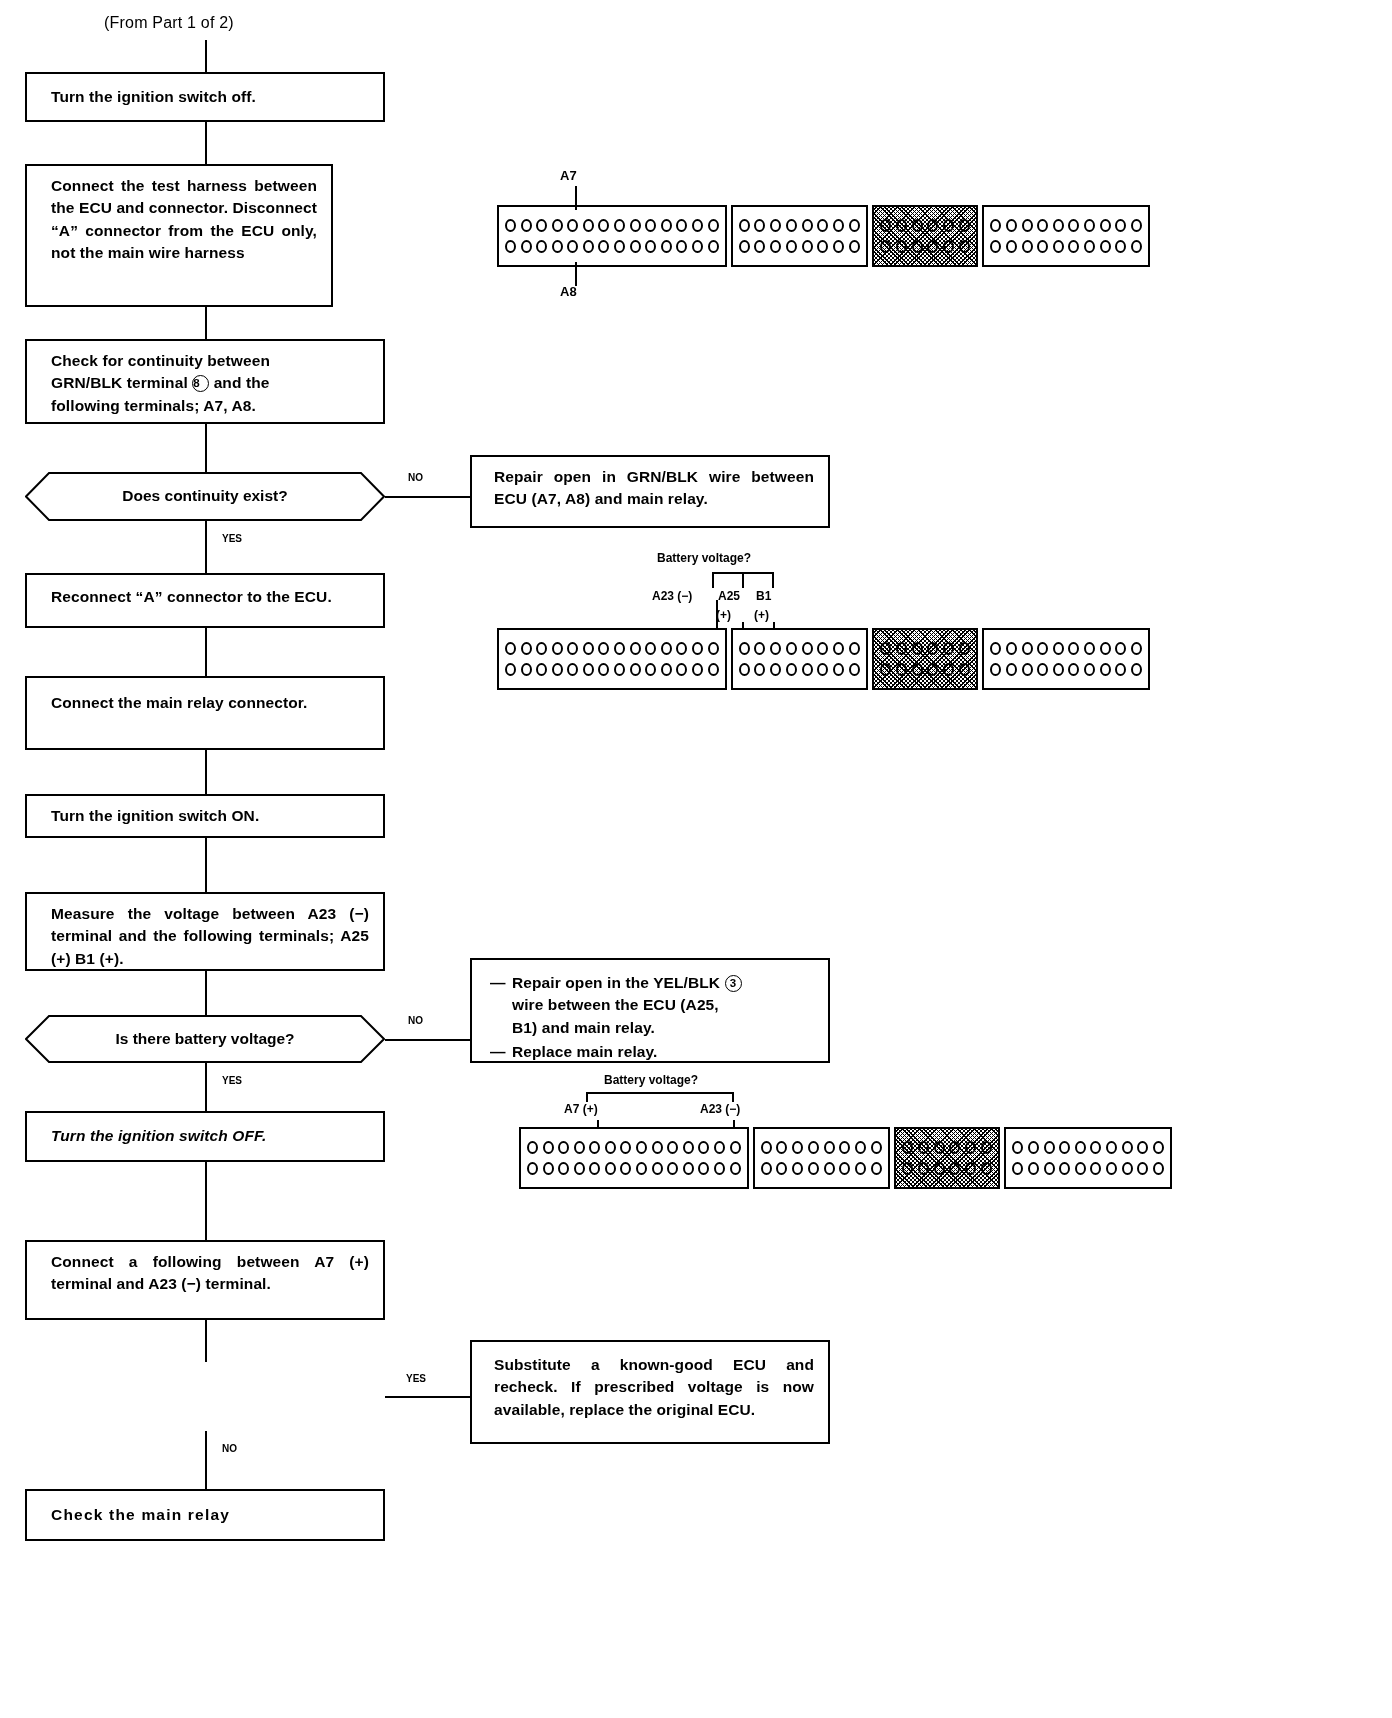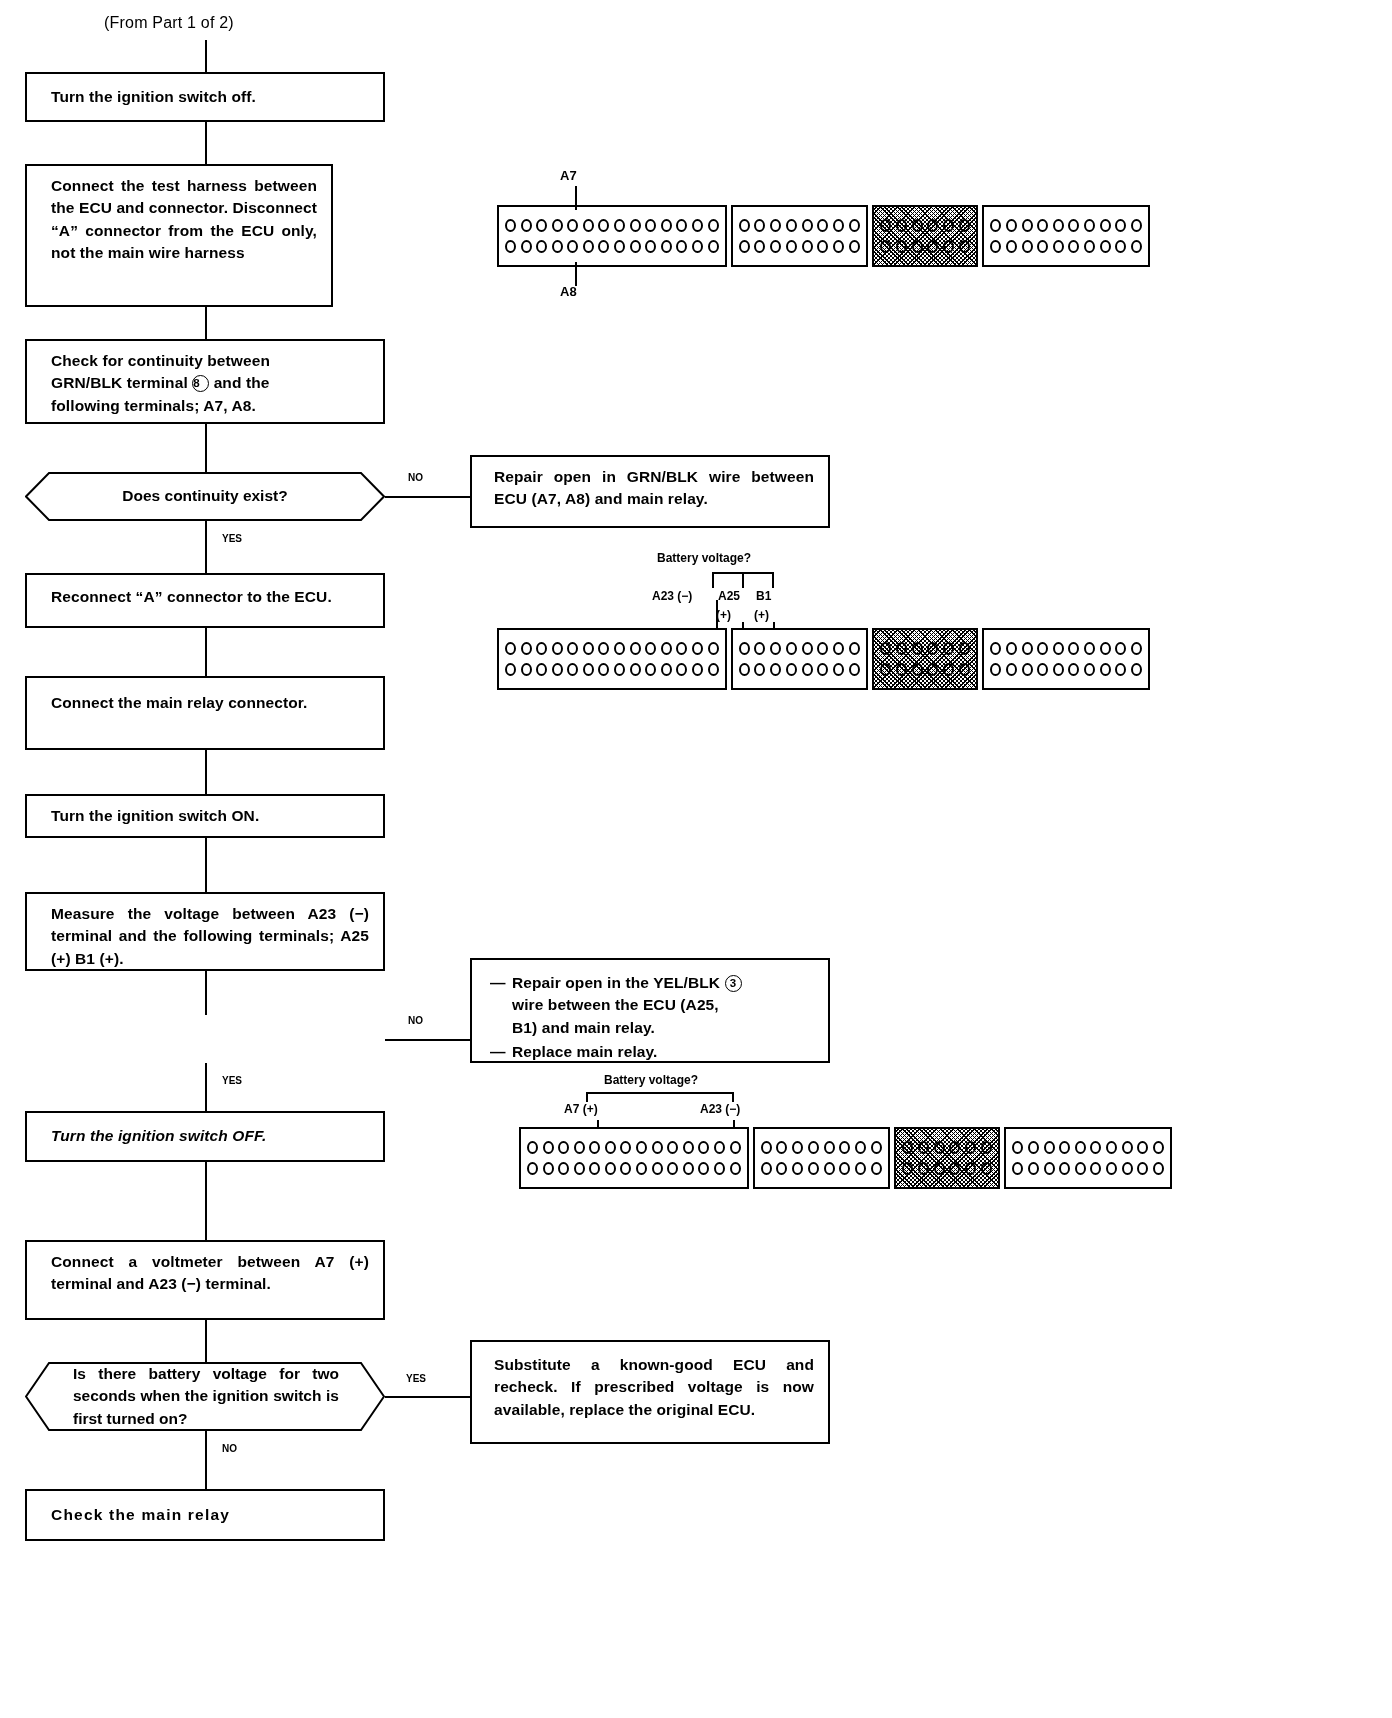--- a/index.html
+++ b/index.html
@@ -149,49 +149,49 @@
   </div>
 
   <div class="pbox" style="left:25px;top:794px;width:360px;height:44px;display:flex;align-items:center;">
     <span>Turn the ignition switch ON.</span>
   </div>
 
   <div class="pbox just" style="left:25px;top:892px;width:360px;height:79px;">
     <span>Measure the voltage between A23 (−) terminal and the following terminals; A25 (+) B1 (+).</span>
   </div>
 
+  <div class="dec" style="left:25px;top:1015px;width:360px;height:48px;">
+    <svg class="hexsvg" viewBox="0 0 360 48" preserveAspectRatio="none">
+      <polygon points="24,1 336,1 359,24 336,47 24,47 1,24" fill="#fff" stroke="#000" stroke-width="2" vector-effect="non-scaling-stroke"></polygon>
+    </svg>
+    <div class="dtext" style="text-align:center;">Is there battery voltage?</div>
+  </div>
   <div class="hline" style="left:385px;top:1039px;width:85px;"></div>
   <div class="lbl" style="left:408px;top:1015px;">NO</div>
   <div class="lbl" style="left:222px;top:1075px;">YES</div>
 
   <div class="pbox" style="left:470px;top:958px;width:360px;height:105px;padding:12px 18px 12px 18px;">
     <div style="display:flex;">
       <span style="width:22px;flex:0 0 22px;">—</span>
       <span style="flex:1;">Repair open in the YEL/BLK <span class="circnum">3</span><br>wire between the ECU (A25,<br>B1) and main relay.</span>
     </div>
     <div style="display:flex;margin-top:2px;">
       <span style="width:22px;flex:0 0 22px;">—</span>
       <span style="flex:1;">Replace main relay.</span>
     </div>
   </div>
 
   <div class="pbox" style="left:25px;top:1111px;width:360px;height:51px;display:flex;align-items:center;">
     <span class="ital">Turn the ignition switch OFF.</span>
   </div>
 
   <div class="pbox just" style="left:25px;top:1240px;width:360px;height:80px;">
-    <span>Connect a voltmeter between A7 (+) terminal and A23 (−) terminal.</span>
-  </div>
-
-  <div class="dec" style="left:25px;top:1362px;width:360px;height:69px;">
-    <svg class="hexsvg" viewBox="0 0 360 69" preserveAspectRatio="none">
-      <polygon points="24,1 336,1 359,34.5 336,68 24,68 1,34.5" fill="#fff" stroke="#000" stroke-width="2" vector-effect="non-scaling-stroke"></polygon>
-    </svg>
-    <div class="dtext just" style="padding-left:2px;">Is there battery voltage for two seconds when the ignition switch is first turned on?</div>
-  </div>
+    <span>Connect a following between A7 (+) terminal and A23 (−) terminal.</span>
+  </div>
+
   <div class="hline" style="left:385px;top:1396px;width:85px;"></div>
   <div class="lbl" style="left:406px;top:1373px;">YES</div>
   <div class="lbl" style="left:222px;top:1443px;">NO</div>
 
   <div class="pbox just" style="left:470px;top:1340px;width:360px;height:104px;padding-left:22px;padding-top:12px;">
     <span>Substitute a known-good ECU and recheck. If prescribed voltage is now available, replace the original ECU.</span>
   </div>
 
   <div class="pbox" style="left:25px;top:1489px;width:360px;height:52px;display:flex;align-items:center;letter-spacing:1.2px;">
     <span>Check the main relay</span>

